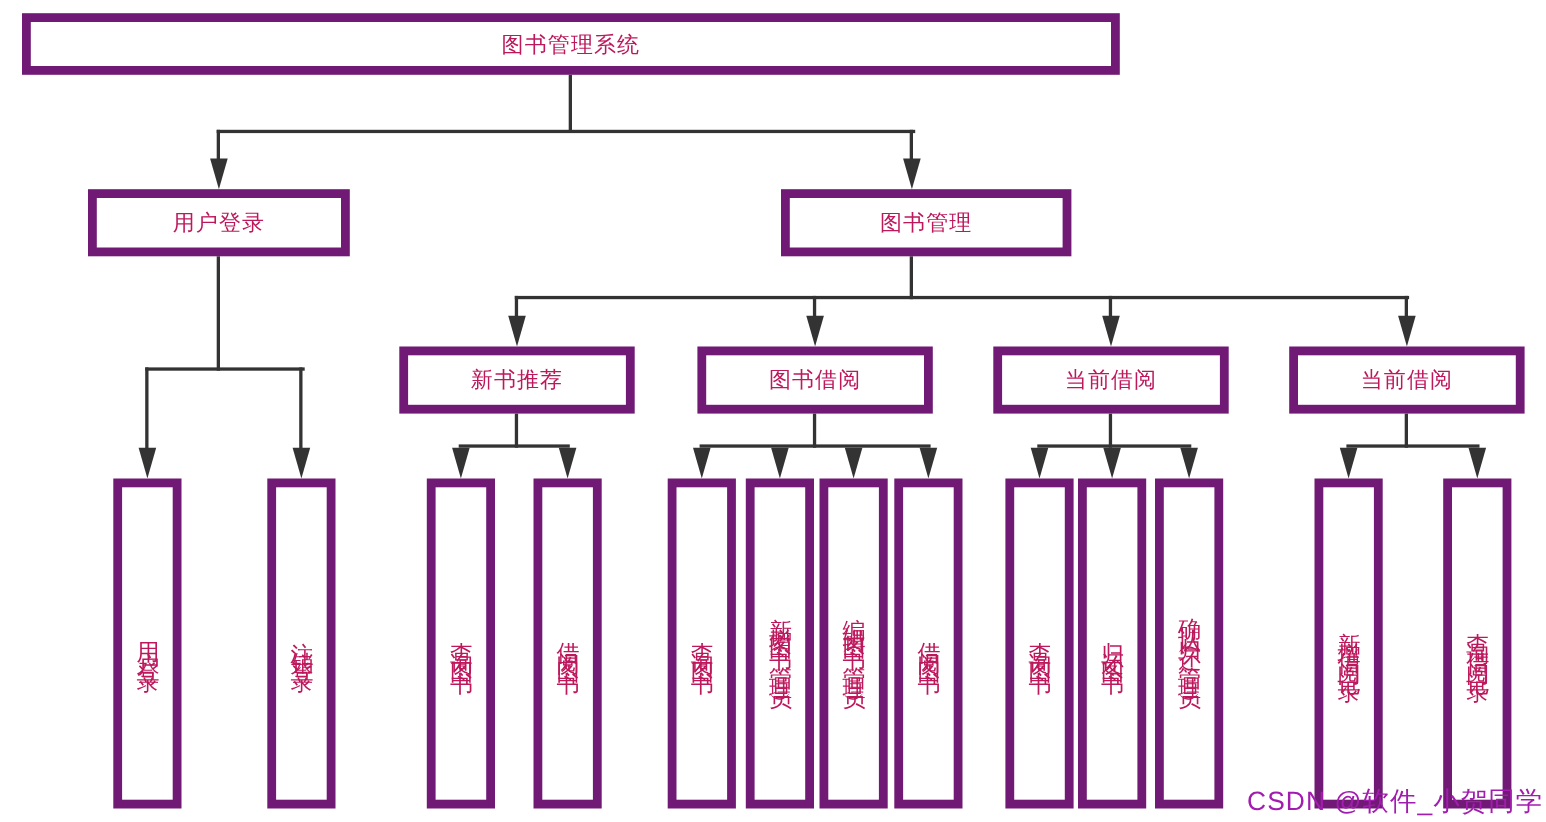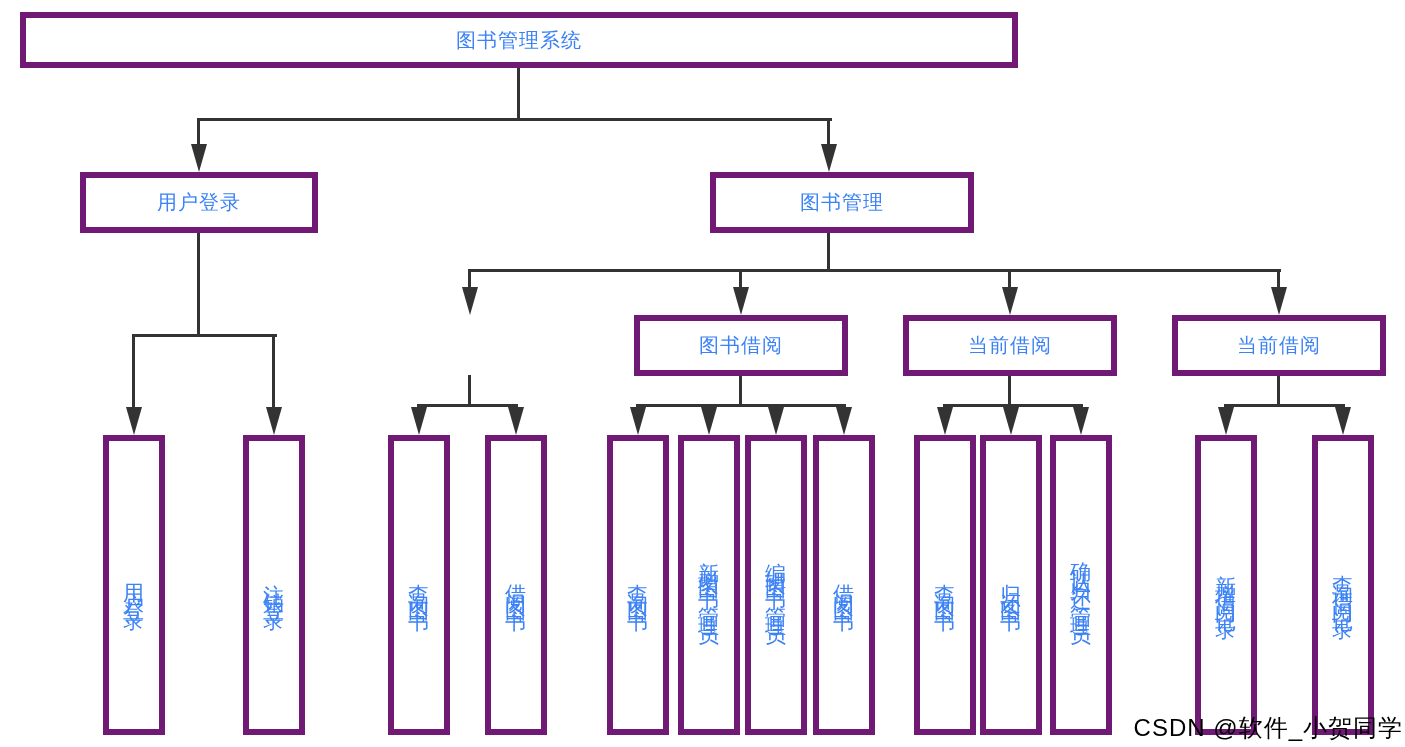--- a/index.html
+++ b/index.html
@@ -3,41 +3,41 @@
 <meta charset="utf-8">
 <style>
   html,body { margin:0; padding:0; background:#ffffff; }
   .canvas {
     position:relative; width:1405px; height:747px; overflow:hidden;
     background:#ffffff;
     font-family:"Liberation Sans","DejaVu Sans",sans-serif;
   }
   .box {
     position:absolute; box-sizing:border-box;
-    border:6px solid #701a75; background:#ffffff;
+    border:8px solid #701a75; background:#ffffff;
     display:flex; align-items:center; justify-content:center;
-    font-size:20px; color:#3b82f6; letter-spacing:1px;
+    font-size:20px; color:#be185d; letter-spacing:1px;
     white-space:nowrap;
   }
   .leaf {
     writing-mode:vertical-rl; text-orientation:mixed;
     font-size:21px; letter-spacing:9px; line-height:1;
     white-space:normal;
   }
   .hline { position:absolute; height:3px; background:#333333; }
   .vline { position:absolute; width:3px; background:#333333; }
   .arrow {
     position:absolute; width:0; height:0;
     border-left:8px solid transparent;
     border-right:8px solid transparent;
     border-top:28px solid #333333;
   }
   .watermark {
     position:absolute; top:712px; right:2px;
-    font-size:24px; color:#000000; letter-spacing:1px;
+    font-size:24px; color:#a21caf; letter-spacing:1px;
   }
 </style>
 </head>
 <body>
 
 <div class="canvas">
 
   <div class="vline" style="left:517px; top:67px; height:53px;"></div>
   <div class="hline" style="left:197px; top:118px; width:635px;"></div>
   <div class="vline" style="left:197px; top:118px; height:32px;"></div>
@@ -84,20 +84,21 @@
   <div class="vline" style="left:1277px; top:375px; height:32px;"></div>
   <div class="hline" style="left:1224px; top:404px; width:121px;"></div>
   <div class="arrow" style="left:1218px; top:407px;"></div>
   <div class="arrow" style="left:1335px; top:407px;"></div>
 
   <div class="box" style="left:20px; top:12px; width:998px; height:56px;">图书管理系统</div>
 
   <div class="box" style="left:80px; top:172px; width:238px; height:61px;">用户登录</div>
   <div class="box" style="left:710px; top:172px; width:264px; height:61px;">图书管理</div>
 
+  <div class="box" style="left:363px; top:315px; width:214px; height:61px;">新书推荐</div>
   <div class="box" style="left:634px; top:315px; width:214px; height:61px;">图书借阅</div>
   <div class="box" style="left:903px; top:315px; width:214px; height:61px;">当前借阅</div>
   <div class="box" style="left:1172px; top:315px; width:214px; height:61px;">当前借阅</div>
 
   <div class="box leaf" style="left:103px; top:435px; width:62px; height:300px;">用户登录</div>
   <div class="box leaf" style="left:243px; top:435px; width:62px; height:300px;">注销登录</div>
 
   <div class="box leaf" style="left:388px; top:435px; width:62px; height:300px;">查询图书</div>
   <div class="box leaf" style="left:485px; top:435px; width:62px; height:300px;">借阅图书</div>
 

